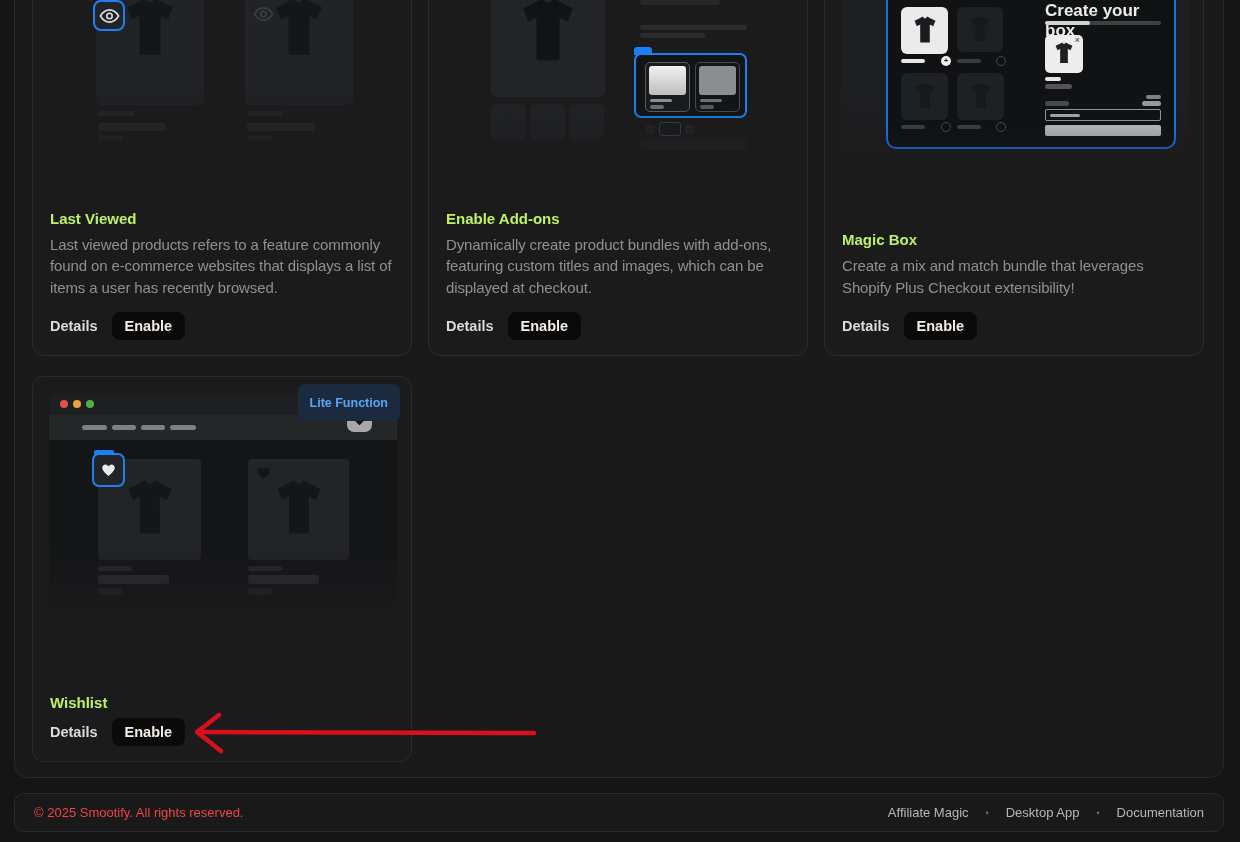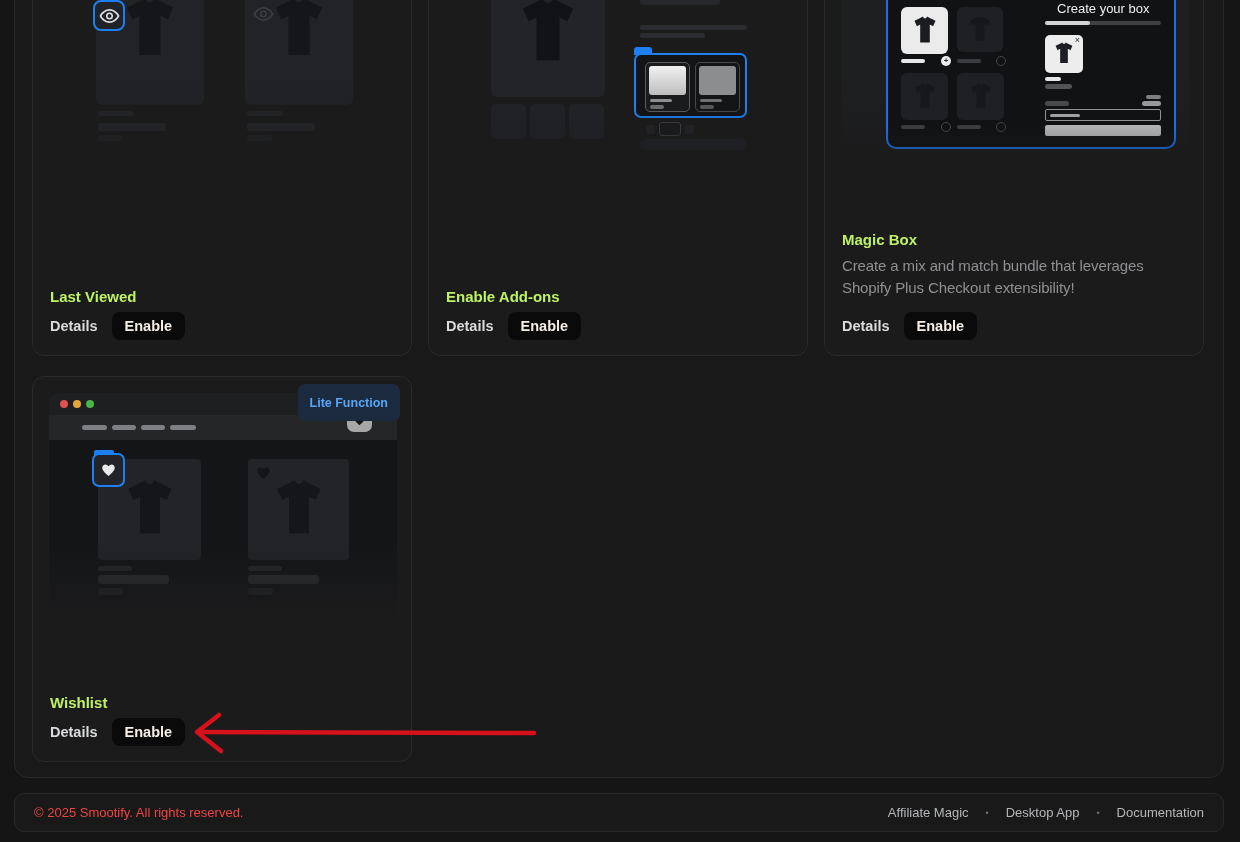--- a/index.html
+++ b/index.html
@@ -142,20 +142,21 @@
     <div class="ln" style="left:65px;  top:174px; width:36px; height:5px; background:#26282b;"></div>
     <div class="ln" style="left:65px;  top:186px; width:68px; height:8px; background:#2b2d31;"></div>
     <div class="ln" style="left:65px;  top:198px; width:25px; height:6px; background:#26282b;"></div>
     <div class="ln" style="left:214px; top:174px; width:36px; height:5px; background:#26282b;"></div>
     <div class="ln" style="left:214px; top:186px; width:68px; height:8px; background:#2b2d31;"></div>
     <div class="ln" style="left:214px; top:198px; width:25px; height:6px; background:#26282b;"></div>
     <div class="fade" style="top:140px; height:120px; background:linear-gradient(180deg, rgba(27,27,28,0), #1b1b1c 85%);"></div>
 
     <div class="card-body">
       <div class="card-title">Last Viewed</div>
+      <div class="card-desc">Last viewed products refers to a feature commonly found on e-commerce websites that displays a list of items a user has recently browsed.</div>
       <div class="card-actions">
         <button class="details-link">Details</button>
         <button class="enable-btn">Enable</button>
       </div>
     </div>
   </div>
 
   <div class="card" style="left:428px; top:-64px; height:420px;">
 
     <div class="tile" style="left:62px; top:-28px; width:114px; height:188px; background:#222427; align-items:flex-end; justify-content:center; padding-bottom:28px;">
@@ -183,20 +184,21 @@
       </div>
     </div>
     <div class="ln" style="left:217px; top:188px; width:9px; height:9px; background:#222427; border-radius:2px;"></div>
     <div class="ln" style="left:230px; top:185px; width:22px; height:14px; background:#1a1b1d; border:1px solid #3f4143;"></div>
     <div class="ln" style="left:256px; top:188px; width:9px; height:9px; background:#222427; border-radius:2px;"></div>
     <div class="ln" style="left:211px; top:202px; width:107px; height:11px; background:#202226; border-radius:6px;"></div>
     <div class="fade" style="top:170px; height:110px; background:linear-gradient(180deg, rgba(27,27,28,0), #1b1b1c 85%);"></div>
 
     <div class="card-body">
       <div class="card-title">Enable Add-ons</div>
+      <div class="card-desc">Dynamically create product bundles with add-ons, featuring custom titles and images, which can be displayed at checkout.</div>
       <div class="card-actions">
         <button class="details-link">Details</button>
         <button class="enable-btn">Enable</button>
       </div>
     </div>
   </div>
 
   <div class="card" style="left:824px; top:-64px; height:420px;">
     <div class="mb-preview">
       <div class="mb-frame">
@@ -223,21 +225,21 @@
         </div>
         <div class="ln" style="left:13px; top:102px; width:24px; height:4px; background:#e8e8e9;"></div>
         <div class="plus-dot plus-filled" style="left:53px; top:99px;">+</div>
         <div class="ln" style="left:69px; top:102px; width:24px; height:4px; background:#3a3c3f;"></div>
         <div class="plus-dot plus-outline" style="left:108px; top:99px;"></div>
         <div class="ln" style="left:13px; top:168px; width:24px; height:4px; background:#3a3c3f;"></div>
         <div class="plus-dot plus-outline" style="left:53px; top:165px;"></div>
         <div class="ln" style="left:69px; top:168px; width:24px; height:4px; background:#3a3c3f;"></div>
         <div class="plus-dot plus-outline" style="left:108px; top:165px;"></div>
 
-        <div style="position:absolute; left:157px; top:44px; font-size:13px; font-weight:400; color:#eceded;margin-left:12px;">Create your box</div>
+        <div style="position:absolute; left:157px; top:44px; font-size:17px; font-weight:700; color:#eceded;">Create your box</div>
         <div class="ln" style="left:157px; top:64px; width:116px; height:4px; background:#3e4042;">
           <div style="width:45px; height:4px; background:#d2d3d4; border-radius:3px;"></div>
         </div>
         <div class="tile" style="left:157px; top:78px; width:38px; height:38px; background:#ededee; border-radius:5px;">
           <svg class="tee" width="24" height="24" fill="#1e1f22">
               <use href="#sym-tee"></use>
             </svg>
           <span style="position:absolute; right:3px; top:0; font-size:9px; color:#2e2e2e; line-height:10px;">×</span>
         </div>
         <div class="ln" style="left:157px; top:120px; width:16px; height:4px; background:#e6e6e7;"></div>

